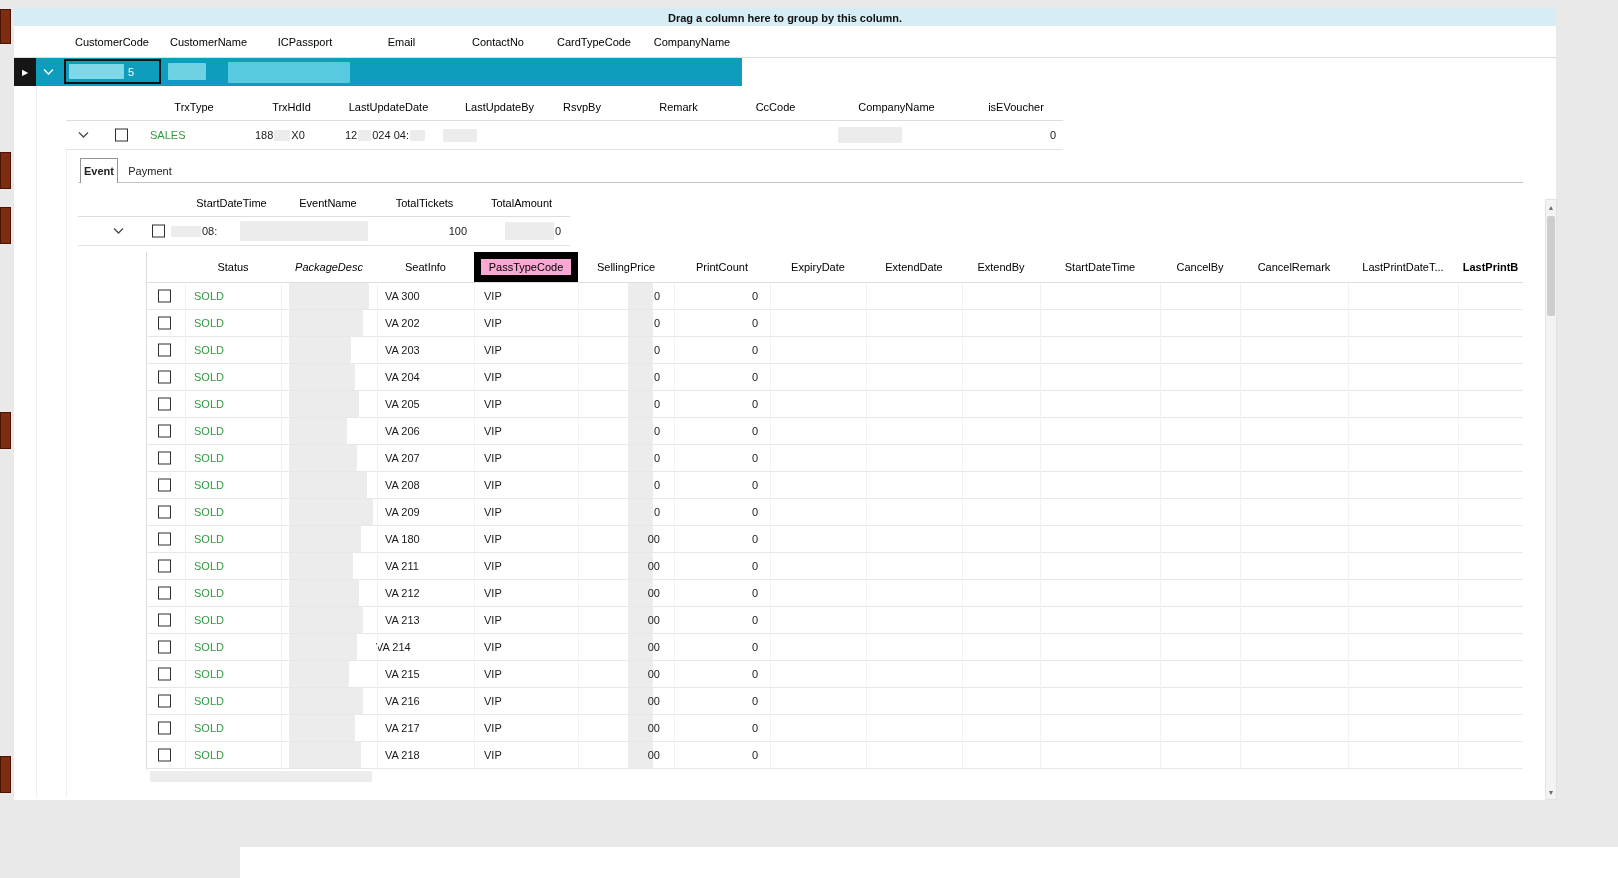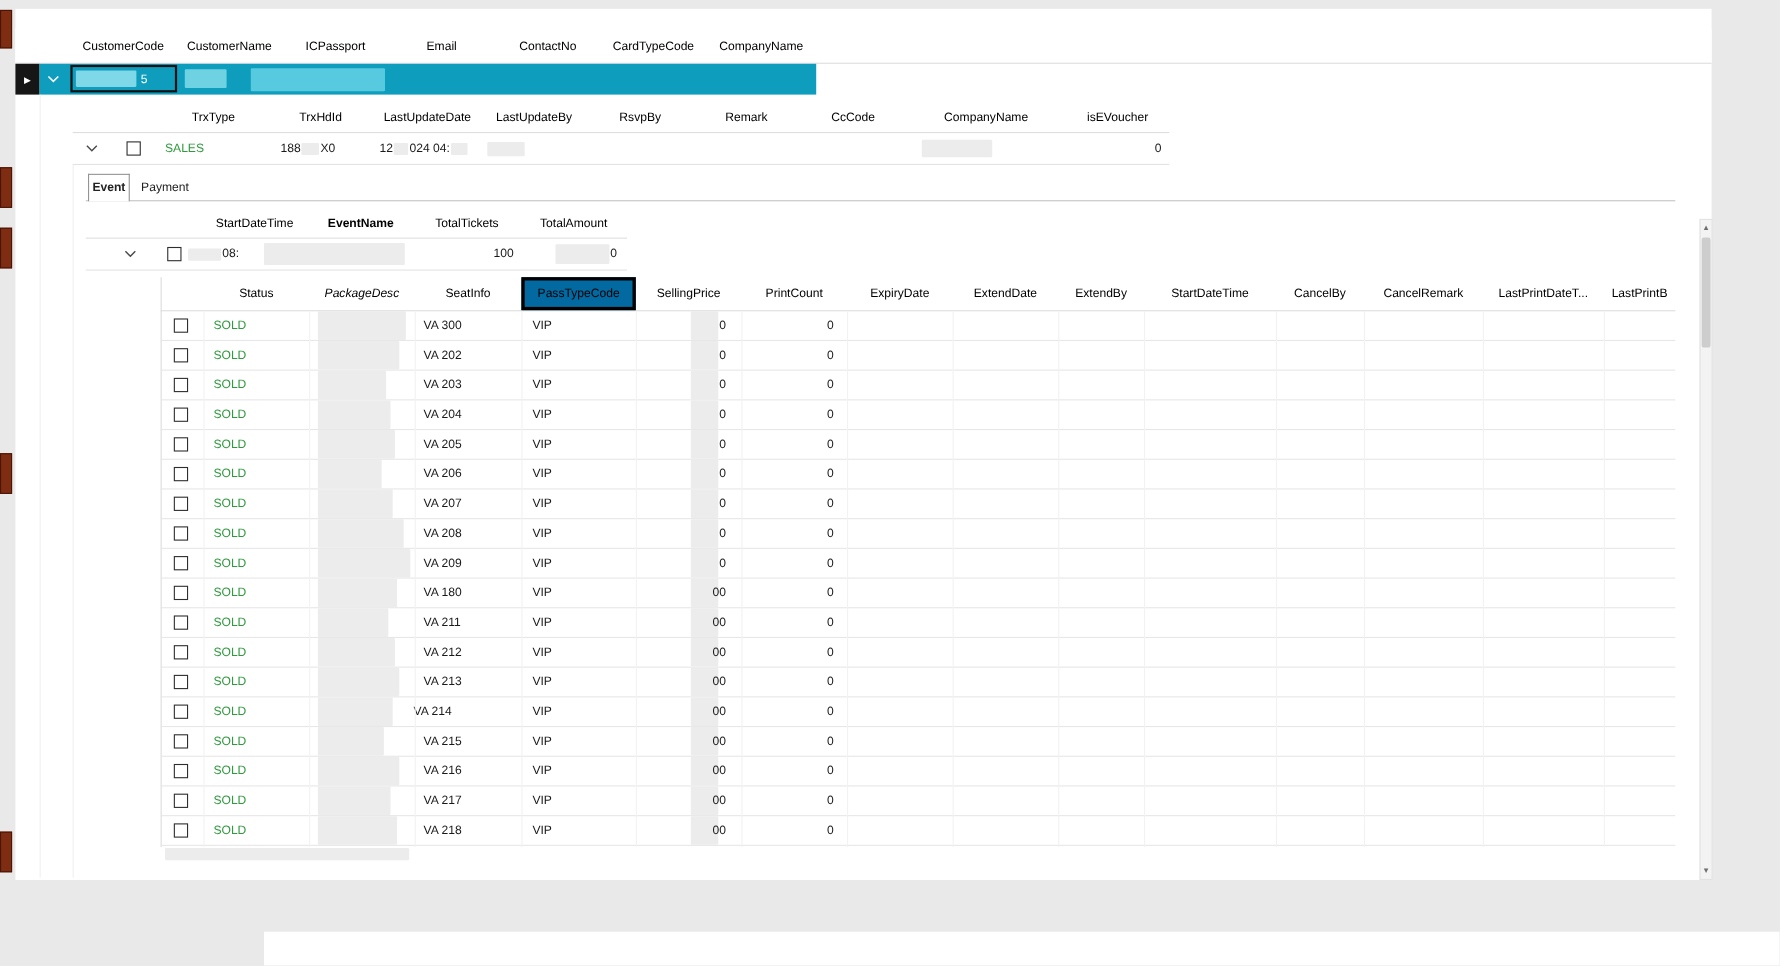--- a/index.html
+++ b/index.html
@@ -6,21 +6,21 @@
   html,body{background:#e9e9e9}
   body{font-family:"Liberation Sans",sans-serif;font-size:11px;color:#1a1a1a}
   #screen{position:relative;width:1618px;height:878px;background:#e9e9e9;overflow:hidden}
   .abs{position:absolute}
   #appwin{position:absolute;left:14px;top:8px;width:1542px;height:792px;background:#fff}
   #groupbar{position:absolute;left:0;top:0;width:1542px;height:19px;background:#d6edf5;
             display:flex;align-items:center;justify-content:center;font-weight:bold;color:#101010}
   .ghead{position:absolute;background:#fff;border-bottom:1px solid #dedede}
   .hcell{position:absolute;top:0;height:100%;display:flex;align-items:center;justify-content:center;
          white-space:nowrap;overflow:hidden;color:#000}
-  .hsel{background:#0369a1;border:3px solid #000000}
+  .hsel{background:#f9a8d4;border:7px solid #000000}
   .cell{position:absolute;top:0;height:100%;display:flex;align-items:center;white-space:nowrap}
   .num{justify-content:flex-end;padding-right:6px}
   .green{color:#2f9a3e}
   .blob{position:absolute;background:#ececec;border-radius:1px}
   .iblob{display:inline-block;background:#ececec;height:11px;border-radius:1px;vertical-align:-1px;margin:0 1px}
   .cb{position:absolute;top:50%;transform:translateY(-50%);width:13px;height:13px;background:#fff;border:1px solid #2e2e2e}
   .chev{position:absolute;top:50%;transform:translateY(-50%);width:15px;height:15px;display:flex;align-items:center;justify-content:center;cursor:pointer}
   .trow{position:absolute;left:0;width:1377px;height:27px;border-bottom:1px solid #e7e7e7}
   .vline{position:absolute;width:1px;background:#f2f2f2}
   .maroon{position:absolute;left:0;width:11px;background:#7e2d12;border:1px solid #4a1505}
@@ -37,20 +37,21 @@
 <div id="screen">
 
   <div class="maroon" style="top:9px;height:35px"></div>
   <div class="maroon" style="top:152px;height:37px"></div>
   <div class="maroon" style="top:207px;height:37px"></div>
   <div class="maroon" style="top:412px;height:37px"></div>
   <div class="maroon" style="top:756px;height:37px"></div>
 
   <div id="appwin">
 
+    <div id="groupbar">Drag a column here to group by this column.</div>
 
     <div id="cust-header" class="ghead" style="left:0;top:18px;width:1542px;height:32px">
         <div class="hcell" style="left: 50px; width: 96px;">CustomerCode</div>
         <div class="hcell" style="left: 146px; width: 97px;">CustomerName</div>
         <div class="hcell" style="left: 243px; width: 96px;">ICPassport</div>
         <div class="hcell" style="left: 339px; width: 97px;">Email</div>
         <div class="hcell" style="left: 436px; width: 96px; text-align: right;">ContactNo</div>
         <div class="hcell" style="left: 532px; width: 96px;">CardTypeCode</div>
         <div class="hcell" style="left: 628px; width: 100px;">CompanyName</div>
       </div>
@@ -74,21 +75,21 @@
     </div>
 
     <div class="vline" style="left:22px;top:78px;height:712px;background:#f0f0f0"></div>
     <div class="vline" style="left:52px;top:142px;height:648px;background:#f0f0f0"></div>
 
     <div class="abs" style="left:52px;top:86px;width:997px;height:57px">
       <div id="trx-header" class="ghead" style="left:0;top:0;width:997px;height:27px">
           <div class="hcell" style="left: 79px; width: 98px;">TrxType</div>
           <div class="hcell" style="left: 177px; width: 97px;">TrxHdId</div>
           <div class="hcell" style="left: 274px; width: 97px;">LastUpdateDate</div>
-          <div class="hcell" style="left: 371px; width: 97px;">LastUpdateBy</div>
+          <div class="hcell" style="left: 385px; width: 97px;">LastUpdateBy</div>
           <div class="hcell" style="left: 468px; width: 96px;">RsvpBy</div>
           <div class="hcell" style="left: 564px; width: 97px;">Remark</div>
           <div class="hcell" style="left: 661px; width: 97px;">CcCode</div>
           <div class="hcell" style="left: 758px; width: 145px;">CompanyName</div>
           <div class="hcell" style="left: 903px; width: 94px;">isEVoucher</div>
         </div>
       <div class="abs" style="left:0;top:27px;width:997px;height:29px;border-bottom:1px solid #e3e3e3">
         <span class="chev" style="left:10px">
           <svg width="11" height="7">
               <polyline points="1,1 5.5,5.5 10,1" fill="none" stroke="#4a4a4a" stroke-width="1.3"></polyline>
@@ -113,21 +114,21 @@
       </div>
     </div>
 
     <div class="tab active" style="left:66px;top:150px;width:38px">Event</div>
     <div class="tab" style="left:104px;top:150px;width:64px">Payment</div>
     <div class="abs" style="left:64px;top:174px;width:1445px;height:1px;background:#c4c4c4;z-index:1"></div>
 
     <div class="abs" style="left:64px;top:182px;width:492px;height:57px">
       <div id="event-header" class="ghead" style="left:0;top:0;width:492px;height:27px">
           <div class="hcell" style="left: 105px; width: 97px;">StartDateTime</div>
-          <div class="hcell" style="left: 202px; width: 96px; font-weight: bold;">EventName</div>
+          <div class="hcell" style="left: 202px; width: 96px;">EventName</div>
           <div class="hcell" style="left: 298px; width: 97px;">TotalTickets</div>
           <div class="hcell" style="left: 395px; width: 97px;">TotalAmount</div>
         </div>
       <div class="abs" style="left:0;top:27px;width:492px;height:29px;border-bottom:1px solid #e3e3e3">
         <span class="chev" style="left:33px">
           <svg width="11" height="7">
               <polyline points="1,1 5.5,5.5 10,1" fill="none" stroke="#4a4a4a" stroke-width="1.3"></polyline>
             </svg>
         </span>
         <span class="cb" style="left:74px"></span>
@@ -150,21 +151,21 @@
           <div class="hcell hsel" style="left: 328px; width: 104px;">PassTypeCode</div>
           <div class="hcell" style="left: 432px; width: 96px;">SellingPrice</div>
           <div class="hcell" style="left: 528px; width: 96px;">PrintCount</div>
           <div class="hcell" style="left: 624px; width: 96px;">ExpiryDate</div>
           <div class="hcell" style="left: 720px; width: 96px;">ExtendDate</div>
           <div class="hcell" style="left: 816px; width: 78px;">ExtendBy</div>
           <div class="hcell" style="left: 894px; width: 120px;">StartDateTime</div>
           <div class="hcell" style="left: 1014px; width: 80px;">CancelBy</div>
           <div class="hcell" style="left: 1094px; width: 108px;">CancelRemark</div>
           <div class="hcell" style="left: 1202px; width: 110px;">LastPrintDateT...</div>
-          <div class="hcell" style="left: 1312px; width: 65px;">LastPrintB</div>
+          <div class="hcell" style="left: 1312px; width: 65px; font-weight: bold;">LastPrintB</div>
         </div>
       <div class="vline" style="left:0;top:0;height:518px;background:#dcdcdc"></div>
       <div id="ticket-rows" class="abs" style="left:0;top:0;width:1377px;height:540px">
           <div class="trow" style="top: 31px;">
             <span class="cb" style="left:12px"></span>
             <span class="cell green" style="left:48px">SOLD</span>
             <span class="blob" style="left:143px;top:0;width:80px;height:26px"></span>
             <span class="cell" style="left:239px">VA 300</span>
             <span class="cell" style="left:338px">VIP</span>
             <span class="blob" style="left:482px;top:0;width:25px;height:26px"></span>

